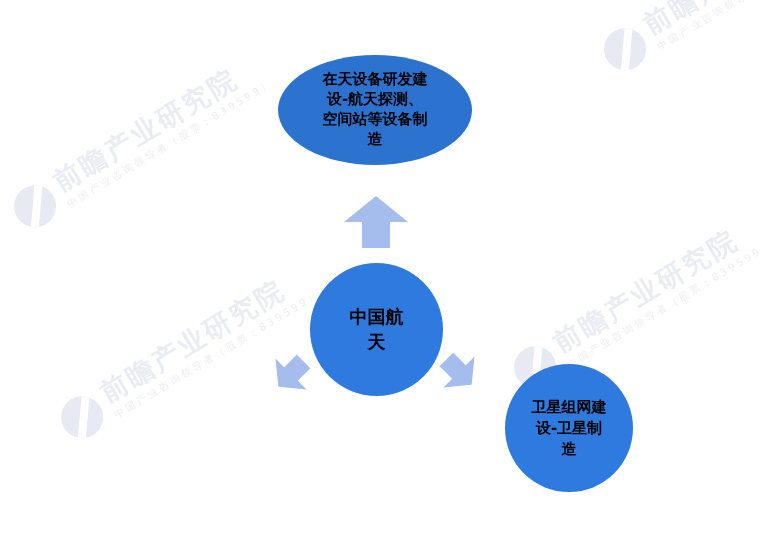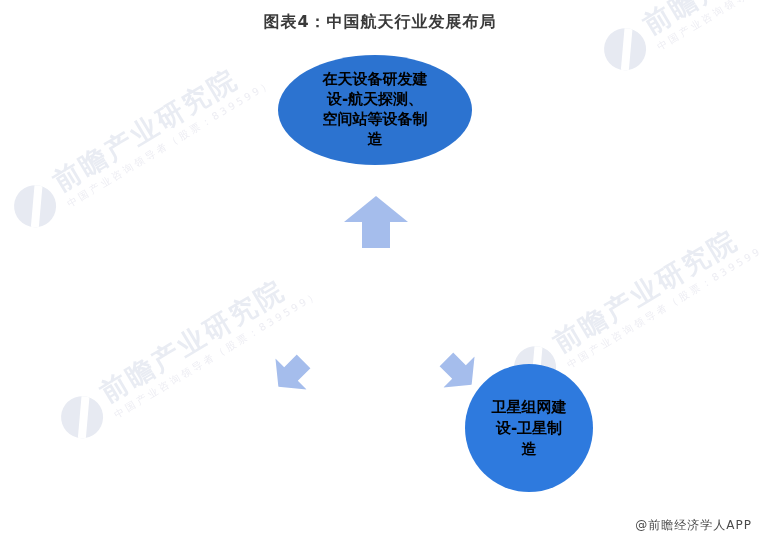--- a/index.html
+++ b/index.html
@@ -66,21 +66,21 @@
     left:310px;top:263px;width:133px;height:133px;
     background:#2e7ade;border-radius:50%;
     font-size:18px;line-height:1.35;
   }
   .circle-bl{
     left:128px;top:362px;width:132px;height:132px;
     background:#2e7ade;border-radius:50%;
     font-size:15px;line-height:1.4;
   }
   .circle-br{
-    left:465px;top:364px;width:128px;height:128px;
+    left:505px;top:364px;width:128px;height:128px;
     background:#2e7ade;border-radius:50%;
     font-size:15px;line-height:1.4;
   }
   
   .arrow{position:absolute;z-index:1;}
   .arrow-up{left:344px;top:196px;}
   .arrow-left{left:269px;top:356px;transform:rotate(225deg);}
   .arrow-right{left:437px;top:354px;transform:rotate(135deg);}
 </style>
 </head>
@@ -110,44 +110,46 @@
     </div>
   </div>
   <div class="wm" style="left:64px;top:405px;">
     <div class="wm-logo"></div>
     <div class="wm-texts">
       <div class="wm-main">前瞻产业研究院</div>
       <div class="wm-sub">中国产业咨询领导者（股票：839599）</div>
     </div>
   </div>
 
-  <div class="title">图表4：中国航天行业发展布局</div>
 
   <div class="node ellipse-top">
     <span>在天设备研发建
 设-航天探测、
 空间站等设备制
 造</span>
   </div>
 
   <svg class="arrow arrow-up" width="64" height="52" viewBox="0 0 64 52">
     <polygon points="32,0 64,26 46,26 46,52 18,52 18,26 0,26" fill="#a5bdec"></polygon>
   </svg>
 
+  <div class="node circle-center">
+    <span>中国航
+天</span>
+  </div>
 
   <svg class="arrow arrow-left" width="44" height="36" viewBox="0 0 64 52">
     <polygon points="32,0 64,26 46,26 46,52 18,52 18,26 0,26" fill="#a5bdec"></polygon>
   </svg>
 
   <svg class="arrow arrow-right" width="44" height="36" viewBox="0 0 64 52">
     <polygon points="32,0 64,26 46,26 46,52 18,52 18,26 0,26" fill="#a5bdec"></polygon>
   </svg>
 
 
   <div class="node circle-br">
     <span>卫星组网建
 设-卫星制
 造</span>
   </div>
 
-  <div class="footer-credit">@前瞻经济学人APP</div>
 
 </div>
 
 </body></html>

